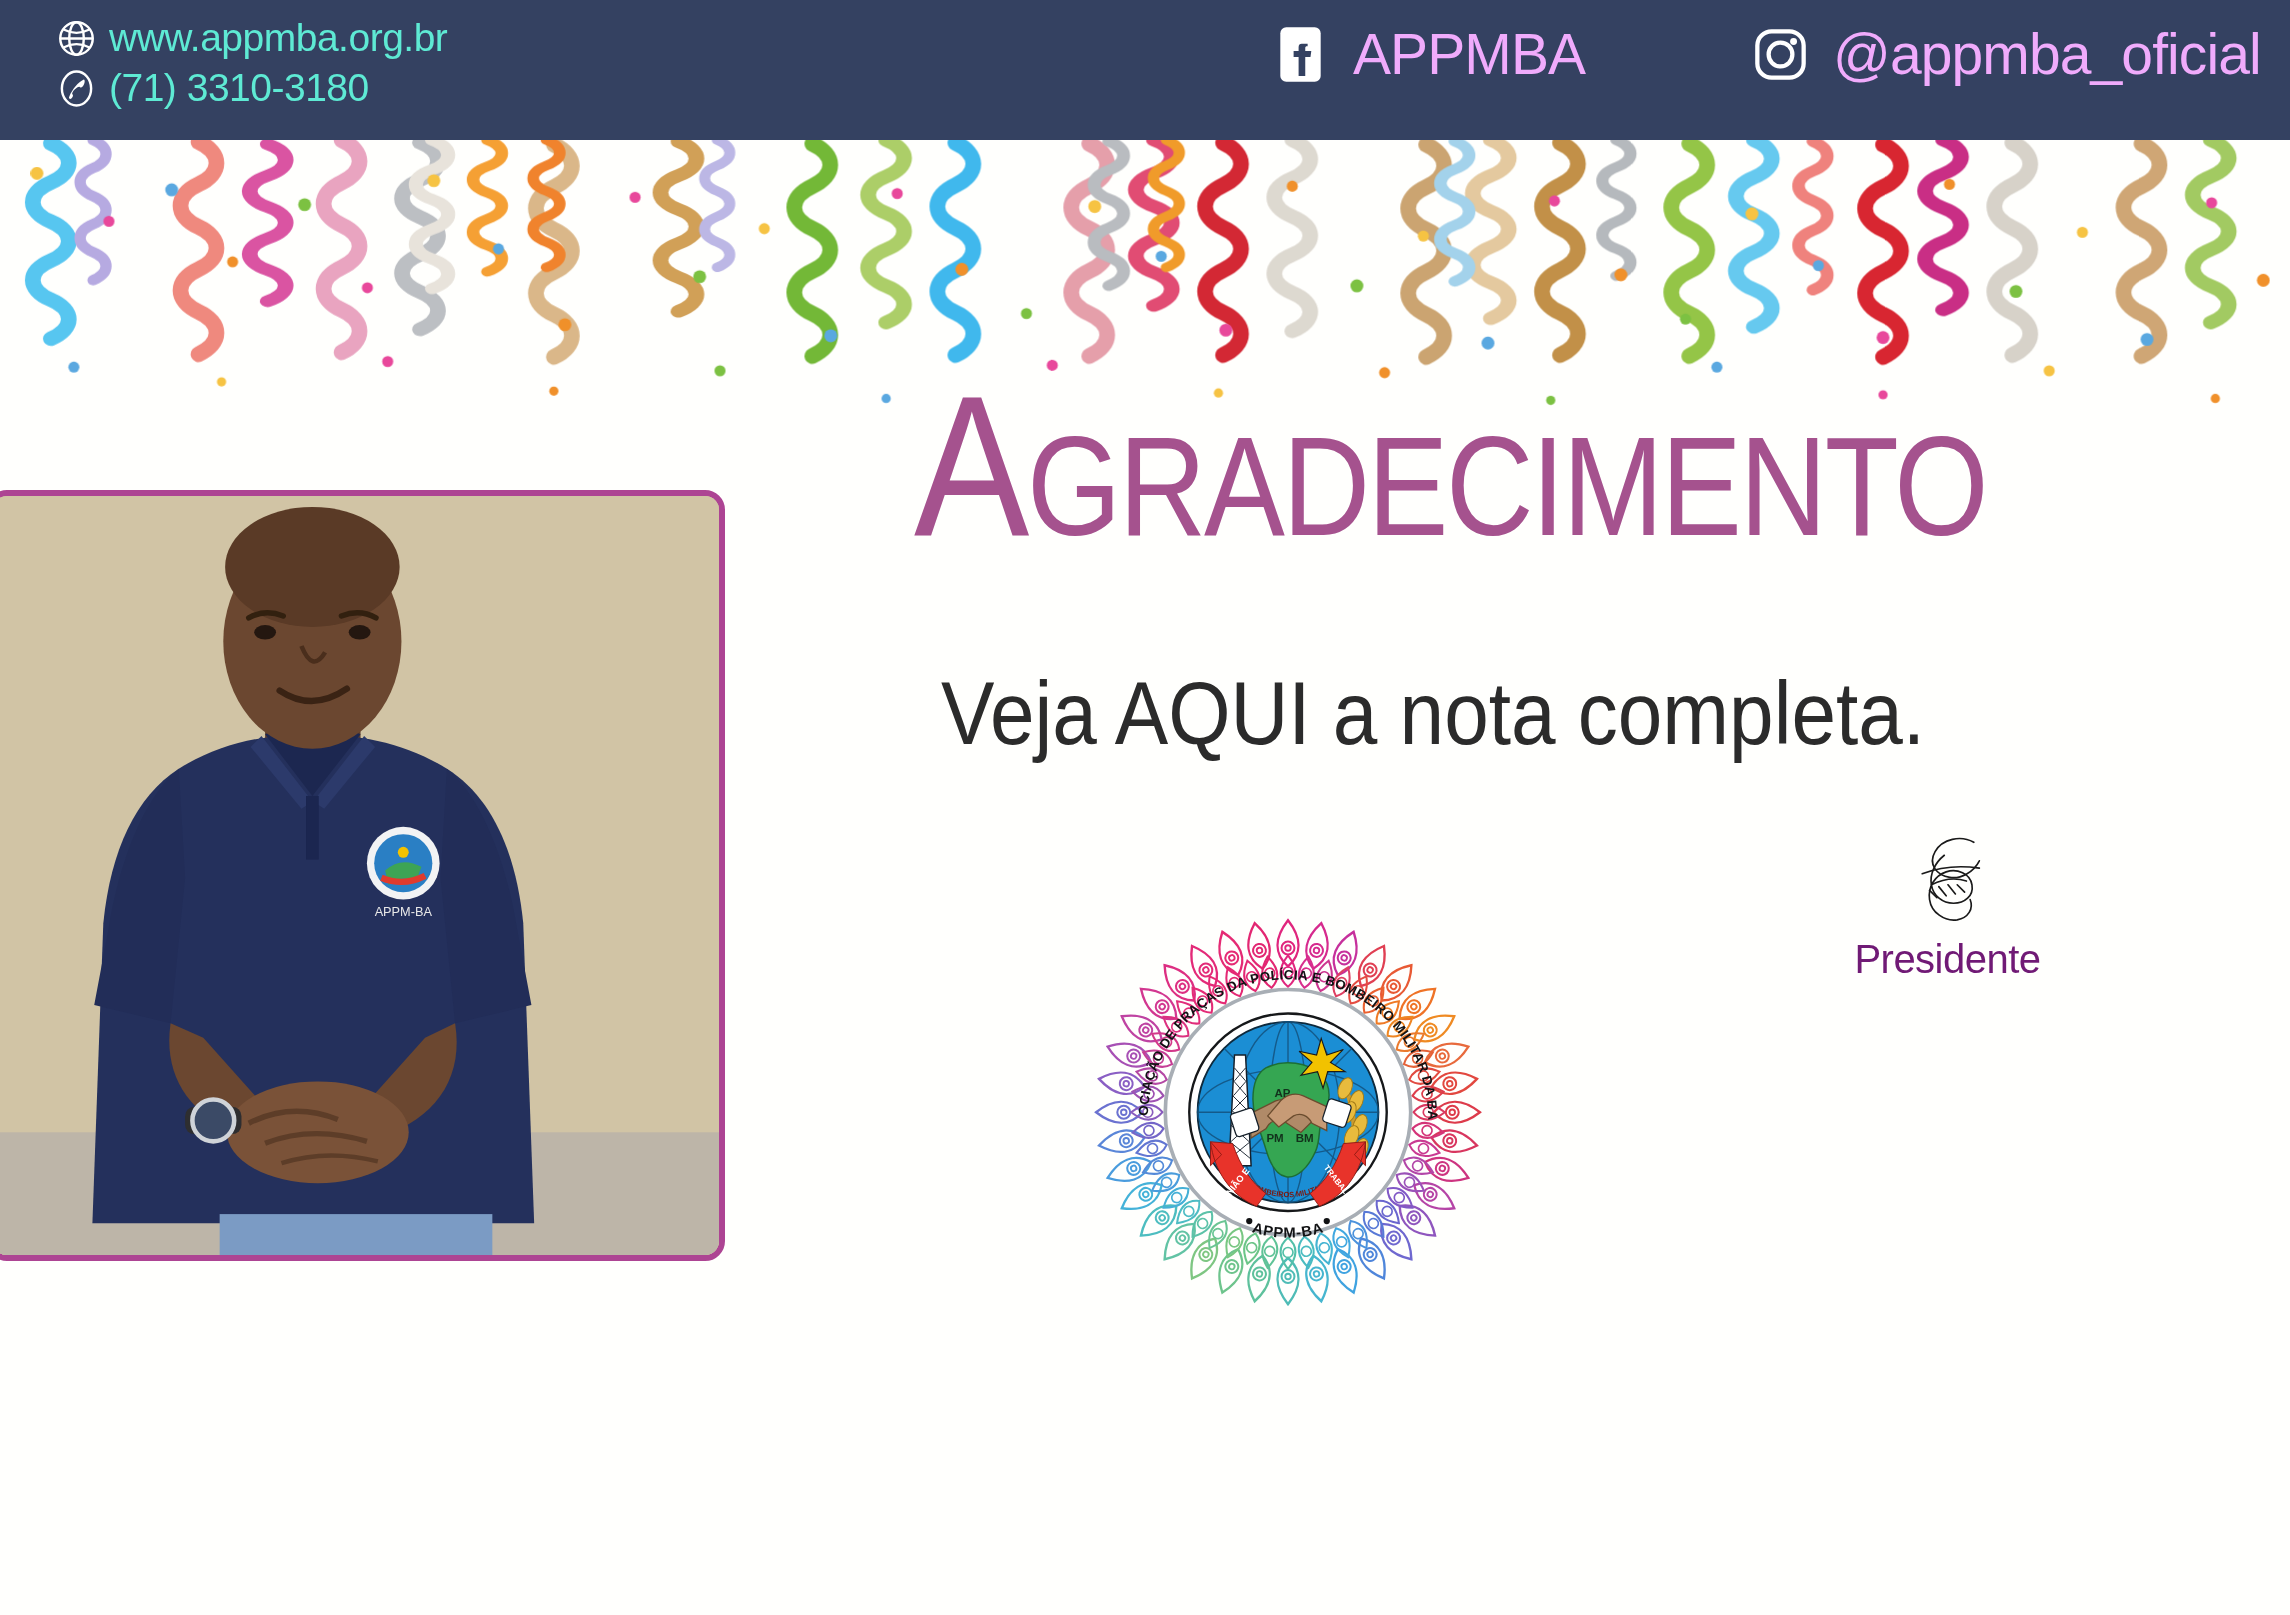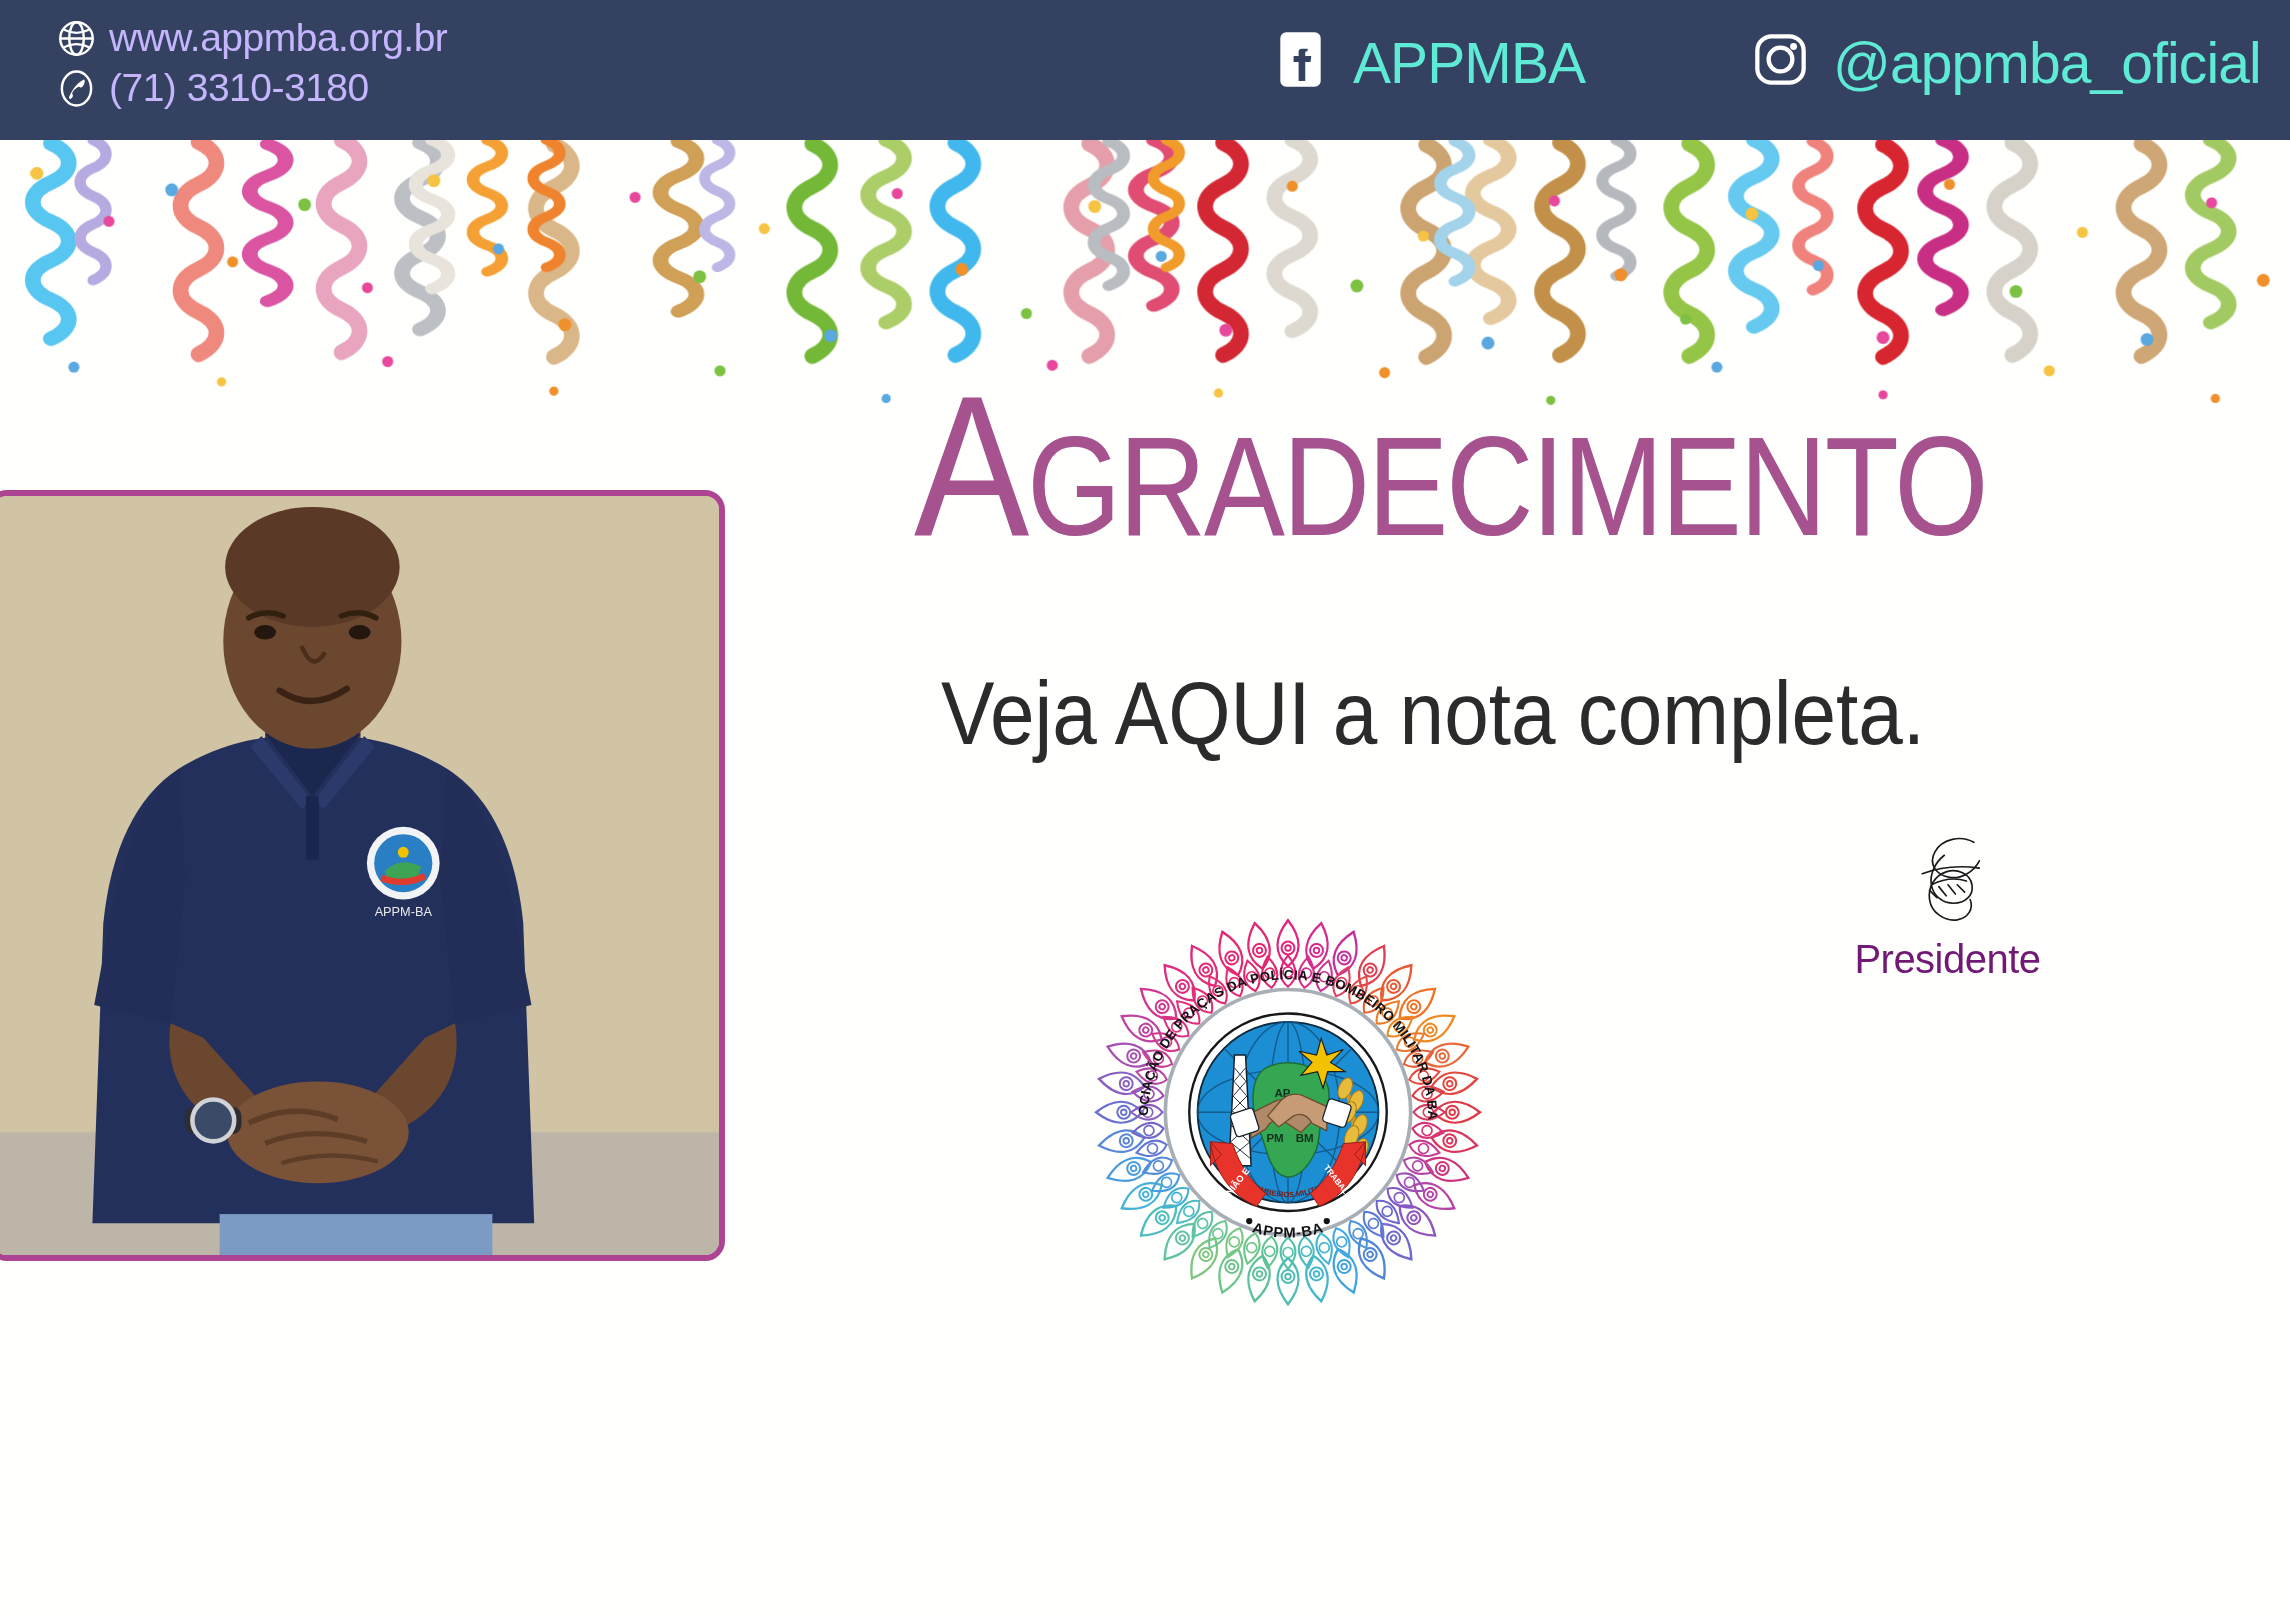--- a/index.html
+++ b/index.html
@@ -31,42 +31,41 @@
   .contact-line{
     display:flex;
     align-items:center;
     height:50px;
     gap:13px;
   }
   .contact-line .ctext{
     font-family:"Liberation Sans",sans-serif;
     font-size:39px;
     letter-spacing:-0.5px;
-    color:#c4b5fd;
+    color:#5eead4;
     white-space:nowrap;
   }
   .cicon{width:39px;height:39px;display:block;flex:0 0 39px;}
 
   .social-block{
     position:absolute;
     top:26px;
     display:flex;
     align-items:center;
     gap:24px;
   }
   #fb-block{left:1272px;}
   #ig-block{left:1752px;}
   .social-label{
     font-family:"Liberation Sans",sans-serif;
     font-size:57px;
-    color:#5eead4;
+    color:#f0abfc;
     white-space:nowrap;
     letter-spacing:-0.9px;
     line-height:1;
-    margin-top:9px;
   }
   .sicon{width:57px;height:57px;display:block;flex:0 0 57px;}
 
   
   #confetti{
     position:absolute;
     left:0; top:140px;
     width:2291px; height:277px;
     overflow:hidden;
     z-index:5;

